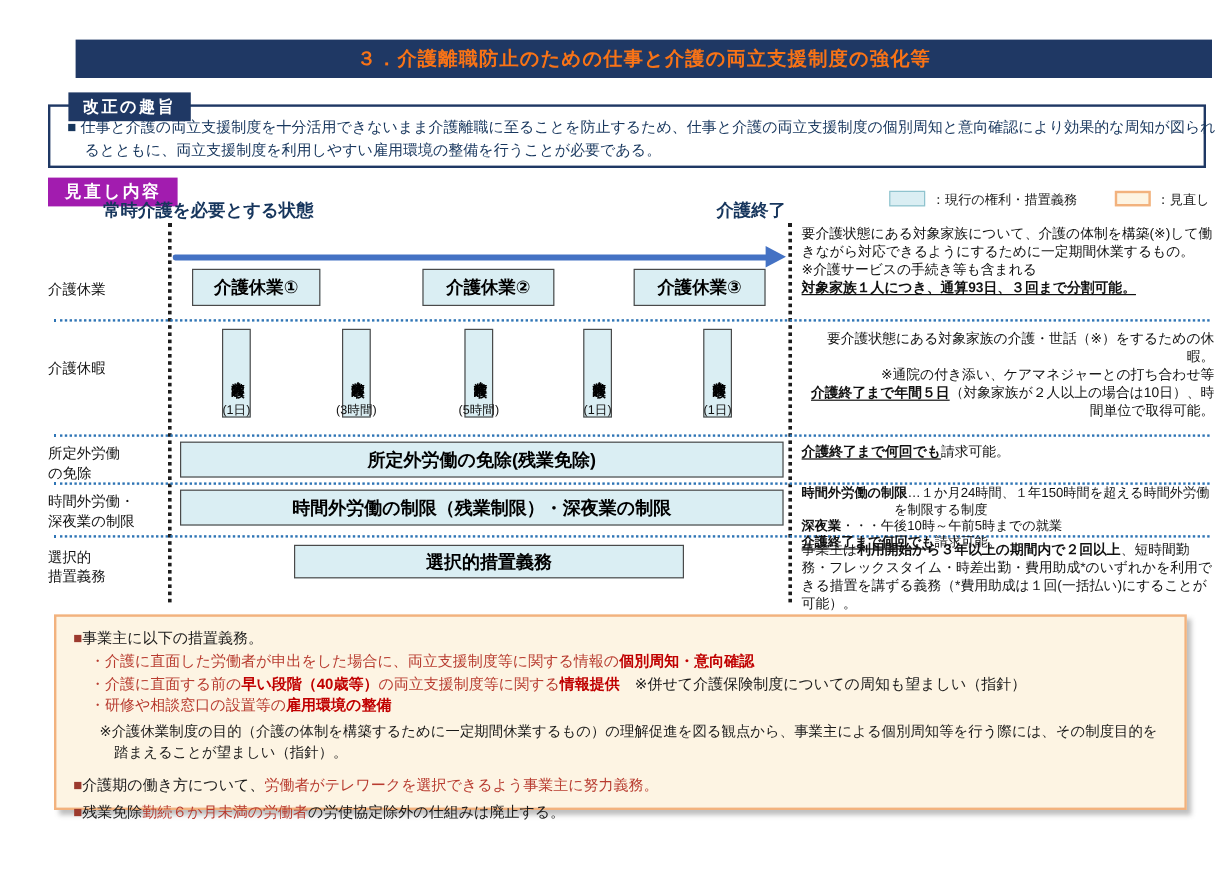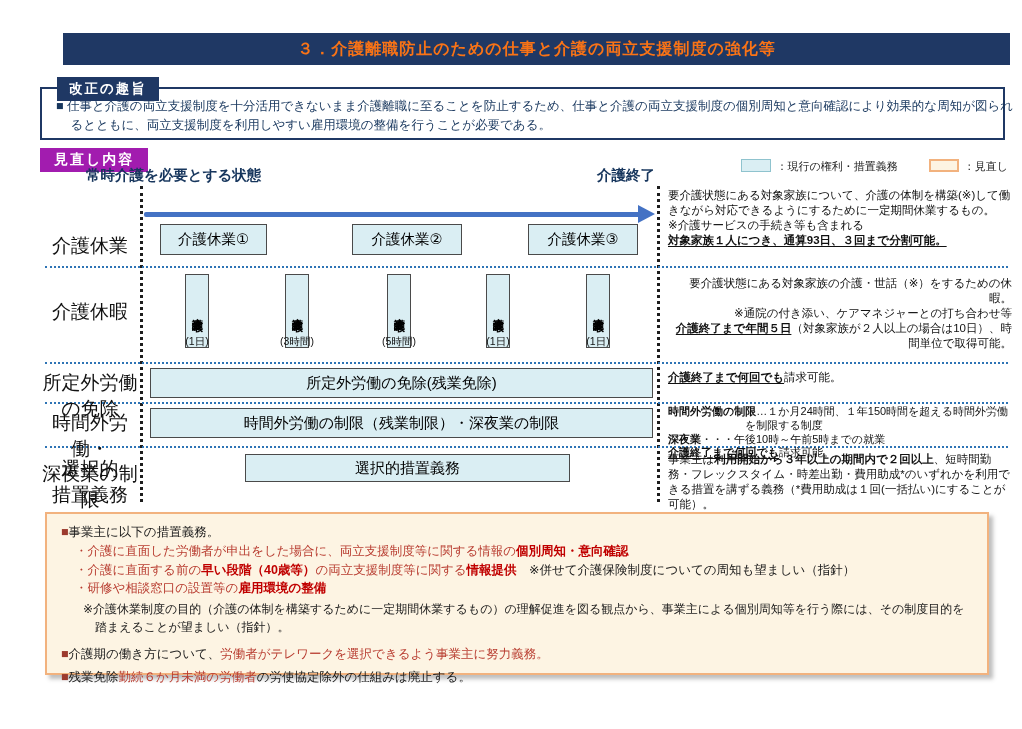--- a/index.html
+++ b/index.html
@@ -37,25 +37,25 @@
   .diagram{left:0;top:186px;width:1022px;height:320px;}
   .vline{top:0;height:316px;width:0;border-left:3px dotted #1d1d1d;}
   .vline-l{left:140px;}
   .vline-r{left:657px;}
   .arrow-shaft{left:144px;top:26px;width:497px;height:5px;background:#4472C4;border-radius:2px;}
   .arrow-head{left:638px;top:19px;width:0;height:0;border-left:17px solid #4472C4;
     border-top:9.5px solid transparent;border-bottom:9.5px solid transparent;}
   .hsep{left:45px;width:963px;height:0;border-top:2px dotted #2E74B5;}
   .hsep1{top:80px;}.hsep2{top:176px;}.hsep3{top:216px;}.hsep4{top:260px;}
 
-  .rlabel{left:40px;width:100px;text-align:center;font-size:19px;color:#111;line-height:1.35;}
+  .rlabel{left:40px;width:100px;text-align:left;font-size:12px;color:#111;line-height:1.35;}
   .rl1{top:47px;}.rl2{top:113px;}.rl3{top:184px;}.rl4{top:224px;}.rl5{top:270px;}
 
   .kbox{background:#DAEEF3;border:1.5px solid #4a4a4a;display:flex;align-items:center;justify-content:center;
-    font-weight:normal;color:#000;box-sizing:border-box;}
+    font-weight:bold;color:#000;box-sizing:border-box;}
   .kb{top:38px;height:31px;font-size:14.5px;}
   .kb1{left:160px;width:107px;}
   .kb2{left:352px;width:110px;}
   .kb3{left:528px;width:110px;}
 
   .vbox{top:88px;width:24px;height:74px;background:#DAEEF3;border:1.5px solid #4a4a4a;box-sizing:border-box;
     writing-mode:vertical-rl;text-orientation:upright;font-size:11px;font-weight:bold;
     display:flex;align-items:center;justify-content:center;letter-spacing:1px;color:#000;}
   .vb1{left:185px;}.vb2{left:285px;}.vb3{left:387px;}.vb4{left:486px;}.vb5{left:586px;}
   .vdur{top:149px;width:60px;text-align:center;font-size:10.5px;color:#111;}

